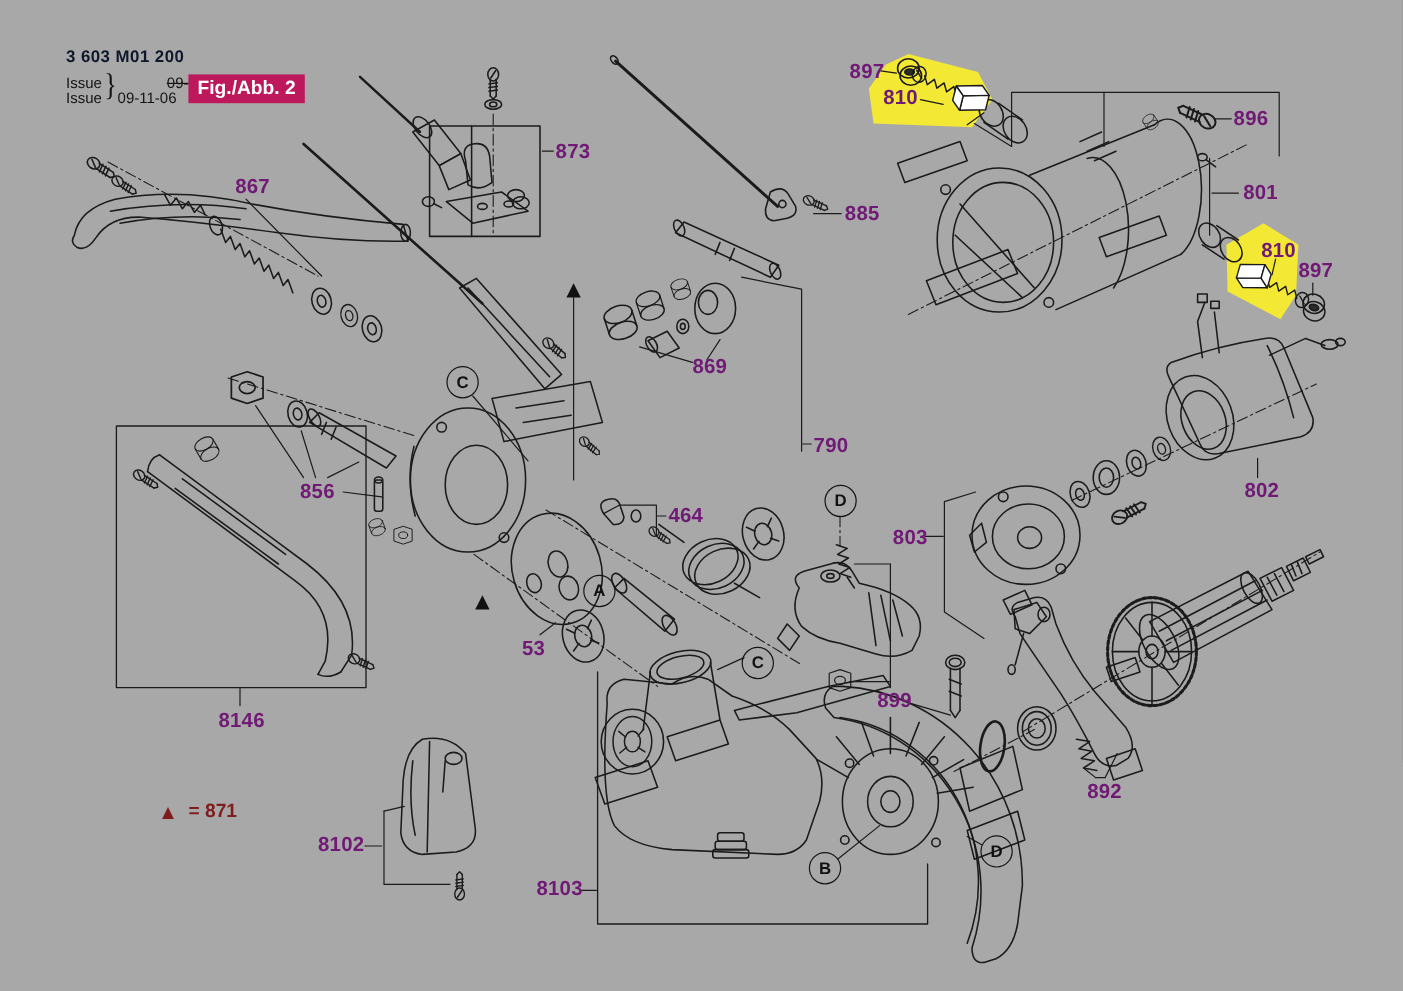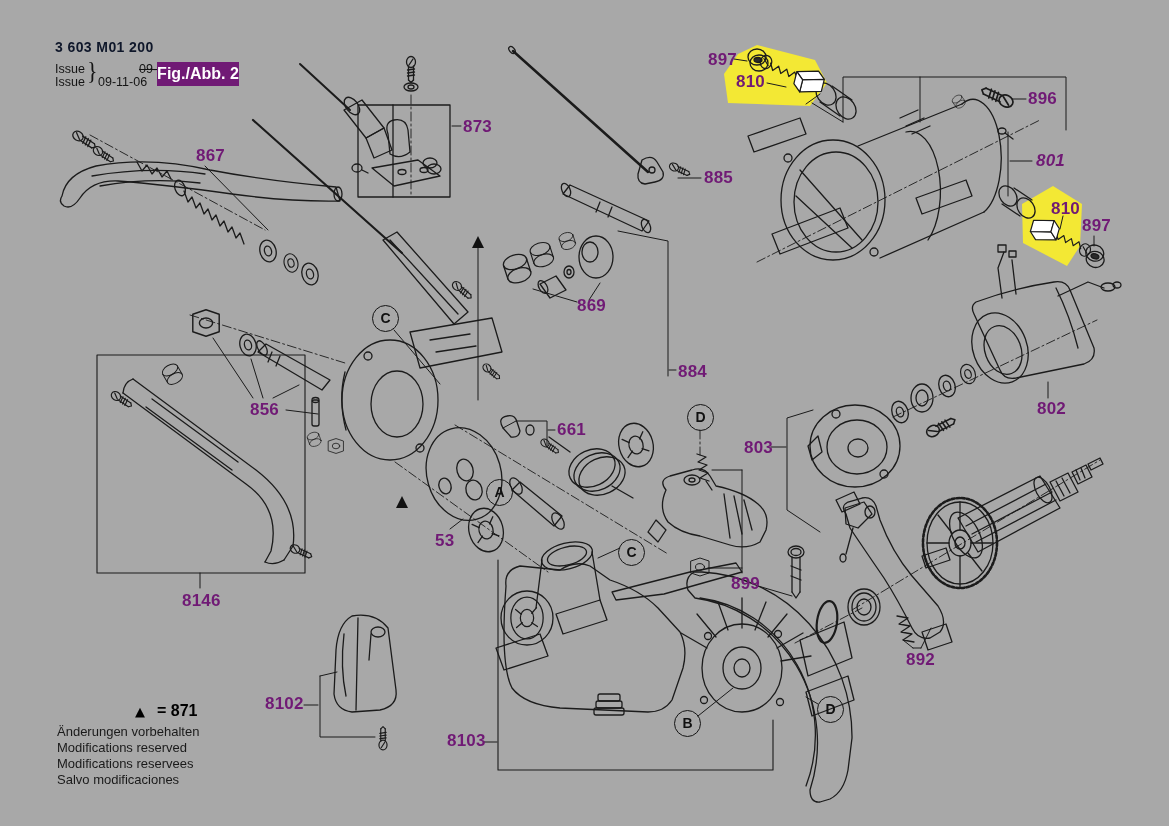--- a/index.html
+++ b/index.html
@@ -10,25 +10,25 @@
               white-space:nowrap;letter-spacing:.2px;}
   .letter{position:absolute;width:25px;height:25px;border:1.7px solid #151515;border-radius:50%;
           font:bold 14px/24px "Liberation Sans",sans-serif;text-align:center;color:#111;}
   .part-code{position:absolute;left:55px;top:39px;font:bold 14px "Liberation Sans",sans-serif;
              color:#0f172a;letter-spacing:.4px;}
   .si-label{position:absolute;font:12.5px "Liberation Sans",sans-serif;color:#141414;}
   .si-brace{position:absolute;left:86px;top:56px;font:26px "Liberation Serif",serif;color:#141414;
             transform:scaleX(.85);}
   .si-value{position:absolute;font:12.5px "Liberation Sans",sans-serif;color:#141414;}
   .strike{text-decoration:line-through;margin-left:41px;}
-  .fig-box{position:absolute;left:157px;top:62px;width:82px;height:24px;background:#701a75;
+  .fig-box{position:absolute;left:157px;top:62px;width:97px;height:24px;background:#be185d;
            color:#fff;font:bold 16px/24px "Liberation Sans",sans-serif;text-align:center;}
   .footer{position:absolute;left:57px;top:724px;font:13px "Liberation Sans",sans-serif;
           color:#1a1a1a;line-height:16px;}
-  .legend{position:absolute;left:135px;top:702px;color:#000000;}
+  .legend{position:absolute;left:135px;top:668px;color:#7f1d1d;}
   .legend .tri{font:13px "DejaVu Sans",sans-serif;}
   .legend .eq{font:bold 16px "Liberation Sans",sans-serif;margin-left:12px;}
 </style>
 </head>
 <body>
 
 <div class="stage">
 
 <svg width="1169" height="826" viewBox="0 0 1169 826">
   <defs>
@@ -461,28 +461,28 @@
 <div class="si-label" style="left:55px;top:62px;">Issue</div>
 <div class="si-label" style="left:55px;top:75px;">Issue</div>
 <div class="si-brace">}</div>
 <div class="si-value strike" style="left:98px;top:62px;">09-09</div>
 <div class="si-value" style="left:98px;top:75px;">09-11-06</div>
 <div class="fig-box">Fig./Abb. 2</div>
 
 <div class="part-label" style="left:708px;top:50px;">897</div>
 <div class="part-label" style="left:736px;top:72px;">810</div>
 <div class="part-label" style="left:1028px;top:89px;">896</div>
-<div class="part-label" style="left:1036px;top:151px;font-style:italic;">801</div>
+<div class="part-label" style="left:1036px;top:151px;">801</div>
 <div class="part-label" style="left:196px;top:146px;">867</div>
 <div class="part-label" style="left:463px;top:117px;">873</div>
 <div class="part-label" style="left:704px;top:168px;">885</div>
 <div class="part-label" style="left:577px;top:296px;">869</div>
-<div class="part-label" style="left:678px;top:362px;">884</div>
+<div class="part-label" style="left:678px;top:362px;">790</div>
 <div class="part-label" style="left:250px;top:400px;">856</div>
-<div class="part-label" style="left:557px;top:420px;">661</div>
+<div class="part-label" style="left:557px;top:420px;">464</div>
 <div class="part-label" style="left:435px;top:531px;">53</div>
 <div class="part-label" style="left:744px;top:438px;">803</div>
 <div class="part-label" style="left:731px;top:574px;">899</div>
 <div class="part-label" style="left:1037px;top:399px;">802</div>
 <div class="part-label" style="left:906px;top:650px;">892</div>
 <div class="part-label" style="left:182px;top:591px;">8146</div>
 <div class="part-label" style="left:265px;top:694px;">8102</div>
 <div class="part-label" style="left:447px;top:731px;">8103</div>
 <div class="part-label" style="left:1051px;top:199px;">810</div>
 <div class="part-label" style="left:1082px;top:216px;">897</div>
@@ -491,20 +491,14 @@
 <div class="letter" style="left:486px;top:479px;">A</div>
 <div class="letter" style="left:618px;top:539px;">C</div>
 <div class="letter" style="left:687px;top:404px;">D</div>
 <div class="letter" style="left:674px;top:710px;">B</div>
 <div class="letter" style="left:817px;top:696px;">D</div>
 
 <div class="legend">
   <span class="tri">▲</span><span class="eq">= 871</span>
 </div>
 
-<div class="footer">
-  <div>Änderungen vorbehalten</div>
-  <div>Modifications reserved</div>
-  <div>Modifications reservees</div>
-  <div>Salvo modificaciones</div>
+
 </div>
 
-</div>
-
 </body></html>

